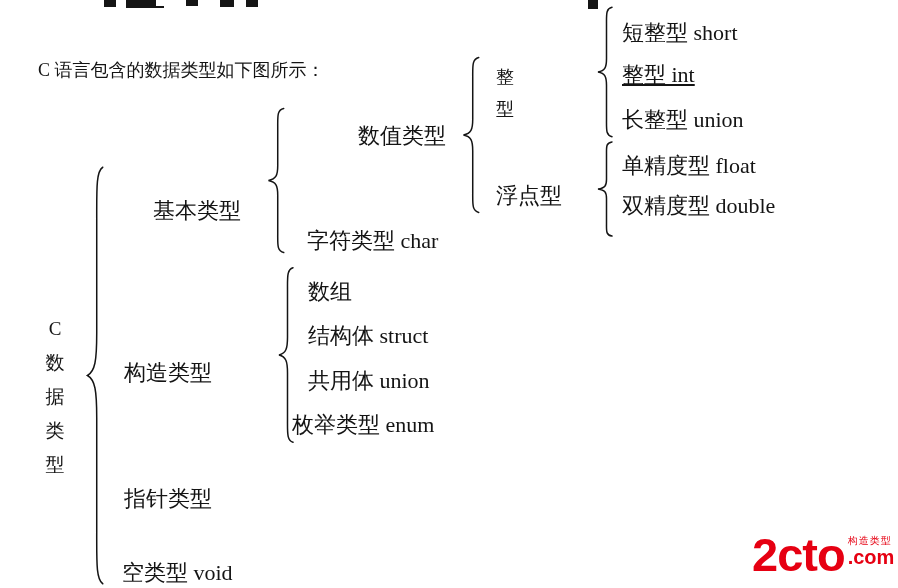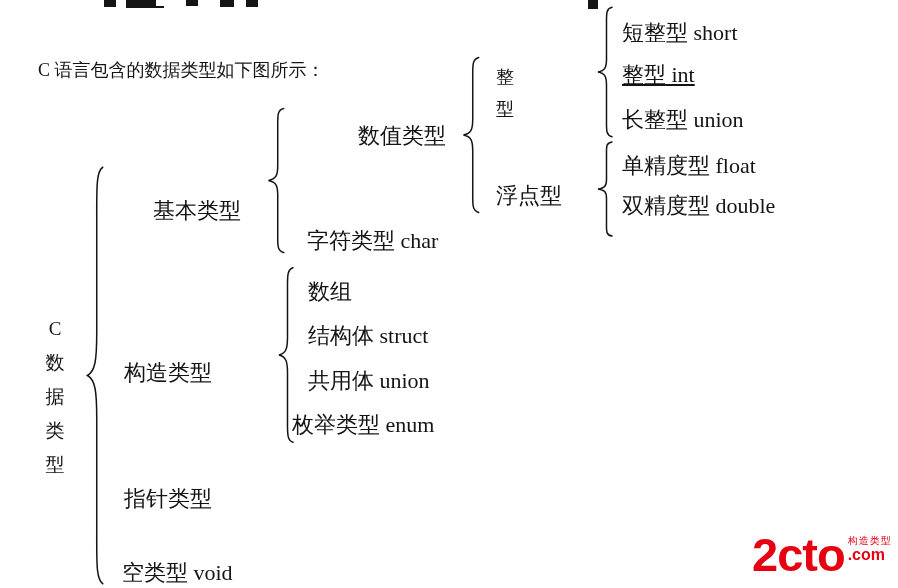--- a/index.html
+++ b/index.html
@@ -17,21 +17,21 @@
   .remnant{position:absolute;background:#151515;}
   .logo{
     position:absolute;left:752px;top:536px;
     display:flex;align-items:flex-start;gap:3px;
     font-family:"Liberation Sans","DejaVu Sans",sans-serif;
     color:#e60012;
   }
   .logo-brand{font-size:47px;font-weight:bold;line-height:0.8;letter-spacing:-1px;}
   .logo-col{display:flex;flex-direction:column;align-items:flex-start;line-height:1;padding-bottom:2px;}
   .logo-tag{font-size:10px;letter-spacing:1px;margin-bottom:1px;}
-  .logo-com{font-size:16px;font-weight:bold;}
+  .logo-com{font-size:20px;font-weight:bold;}
 </style>
 </head>
 <body>
 
 <div>
   <div class="remnant" style="left:104px;top:0;width:12px;height:7px;"></div>
   <div class="remnant" style="left:126px;top:0;width:30px;height:8px;"></div>
   <div class="remnant" style="left:128px;top:6px;width:36px;height:2px;"></div>
   <div class="remnant" style="left:186px;top:0;width:12px;height:6px;"></div>
   <div class="remnant" style="left:220px;top:0;width:14px;height:7px;"></div>

